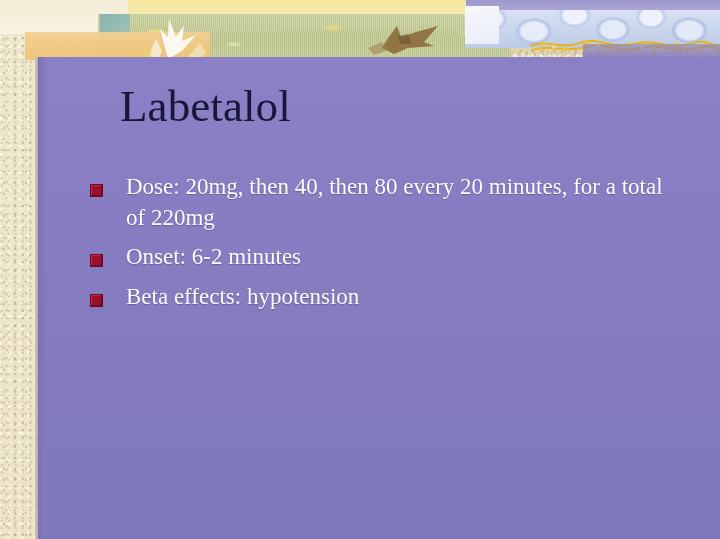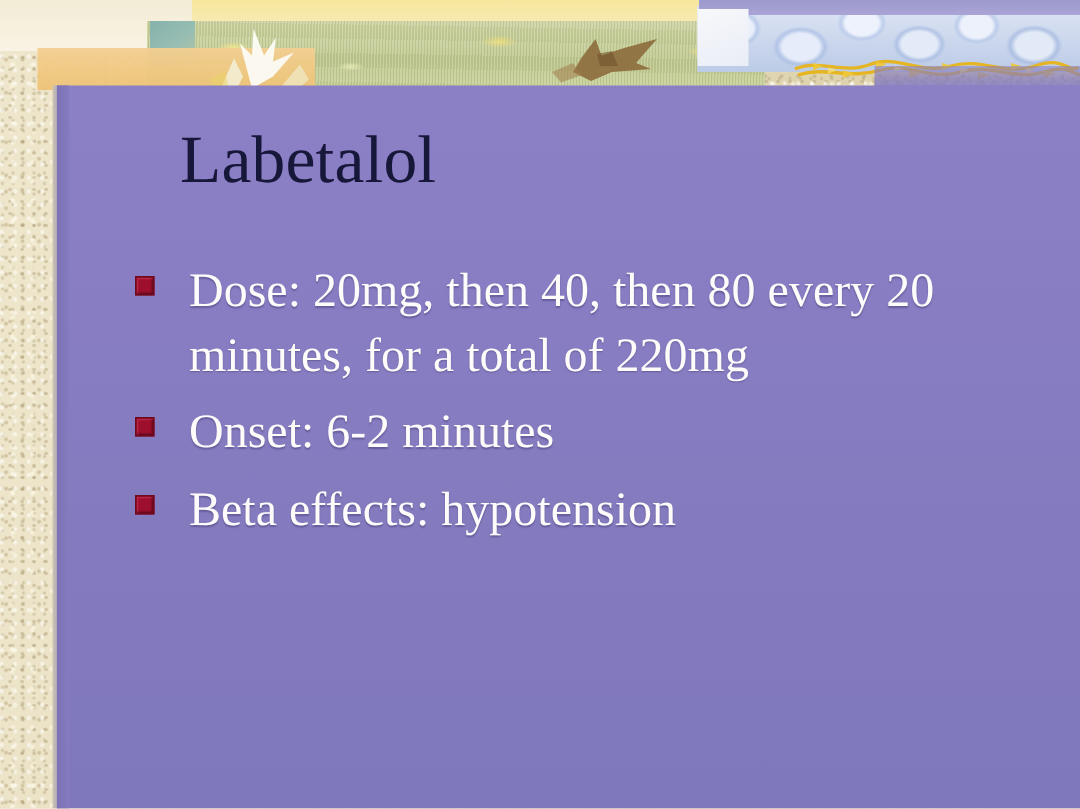--- a/index.html
+++ b/index.html
@@ -148,21 +148,21 @@
   .bullet-mark {
     flex:0 0 auto;
     width:13px; height:13px;
     margin-top:12px; margin-right:23px;
     background:#9e0f2e;
     border:1px solid #6e0a20;
     box-shadow:inset -1px -1px 1px rgba(0,0,0,.35), inset 1px 1px 1px rgba(235,80,110,.45);
   }
   .bullet-text {
     flex:1 1 auto;
-    font-size:32px;
+    font-size:23px;
     line-height:1.33;
     color:#fdfcfb;
     text-shadow:0 1px 1px rgba(40,32,80,.35);
   }
 </style>
 </head>
 <body>
 
 <div id="slide">
 

